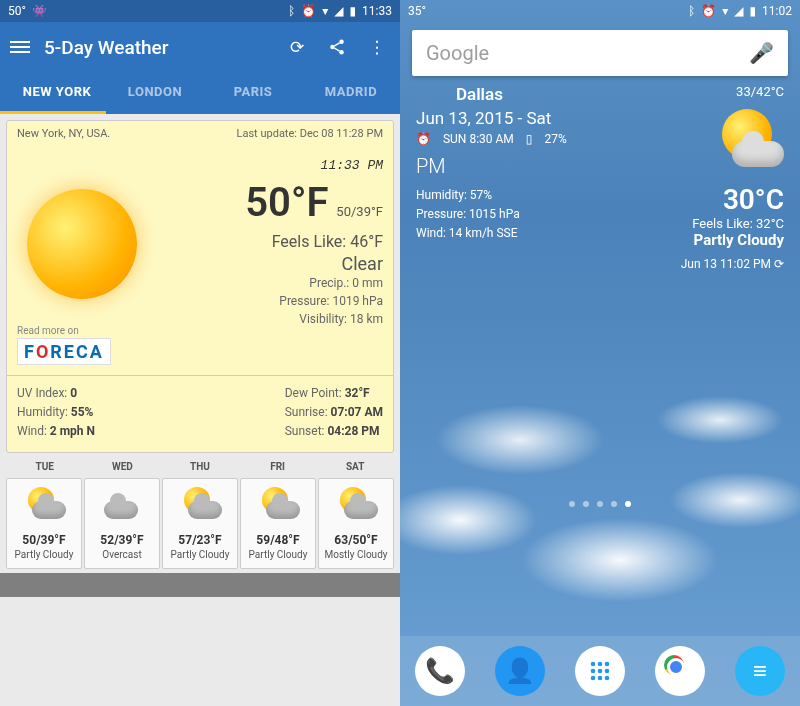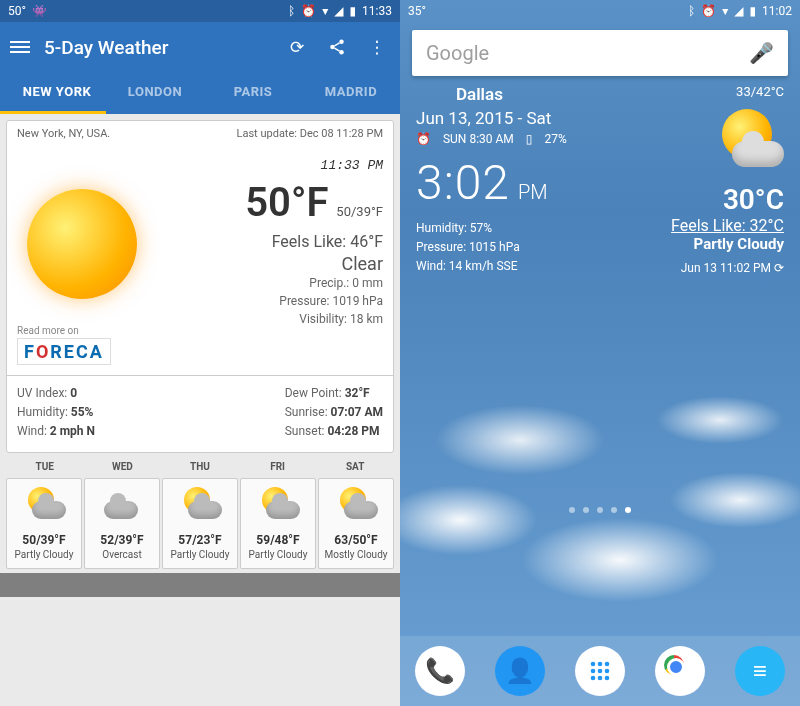--- a/index.html
+++ b/index.html
@@ -10,21 +10,21 @@
   .status-bar { height: 22px; background: #285f9f; color: #fff; display: flex; padding: 0 8px; font-size: 12px; }
   .status-left { display: flex; align-items: center; gap: 6px; }
   .status-right { margin-left: auto; display: flex; align-items: center; gap: 6px; }
   .appbar { height: 50px; background: #2f73bf; color: #fff; display: flex; align-items: center; padding: 0 10px; gap: 14px; }
   .appbar .title { font-size: 19px; font-weight: 500; }
   .appbar .spacer { flex: 1; }
   .icon-btn { width: 26px; height: 26px; display: inline-flex; align-items: center; justify-content: center; font-size: 17px; }
   .tabs { height: 42px; background: #2f73bf; display: flex; color: #fff; }
   .tab { flex: 1; display: flex; align-items: center; justify-content: center; font-size: 13px; font-weight: 700; letter-spacing: .5px; opacity: .6; border-bottom: 3px solid transparent; }
   .tab.active { opacity: 1; border-bottom-color: #ffc107; padding-left: 8px; }
-  .main-card { margin: 6px 6px 0 6px; background: #ffffff; border: 1px solid #ccc; border-radius: 3px; padding: 6px 10px 10px 10px; color: #555; position: relative; }
+  .main-card { margin: 6px 6px 0 6px; background: #fef9c3; border: 1px solid #ccc; border-radius: 3px; padding: 6px 10px 10px 10px; color: #555; position: relative; }
   .loc-row { display: flex; justify-content: space-between; font-size: 11px; color: #666; }
   .digital { text-align: right; font-family: Liberation Mono, monospace; font-style: italic; font-size: 13px; color: #333; margin-top: 18px; }
   .hero-row { display: flex; margin-top: 6px; }
   .sun-col { width: 46%; display: flex; flex-direction: column; align-items: flex-start; }
   .sun { width: 110px; height: 110px; border-radius: 50%; background: radial-gradient(circle at 35% 35%, #fff176, #ffb300 60%, #fb8c00); box-shadow: 0 0 20px rgba(255,152,0,.5); margin: 10px 0 0 10px; }
   .read-more { font-size: 10px; color: #888; margin-top: 26px; }
   .foreca { font-size: 18px; font-weight: 700; letter-spacing: 2px; color: #0a6bb0; border: 1px solid #ddd; background: #fff; padding: 2px 6px; display: inline-block; margin-top: 2px; }
   .foreca .e { color: #d32f2f; }
   .temp-col { flex: 1; text-align: right; }
   .big-temp { font-size: 40px; font-weight: 600; color: #333; display: inline; }
@@ -68,21 +68,21 @@
   .subline { font-size: 12px; margin-top: 4px; display: flex; gap: 12px; align-items: center; }
   .clock-row { display: flex; align-items: baseline; gap: 8px; margin-top: 8px; }
   .clock { font-size: 48px; font-weight: 300; letter-spacing: 1px; }
   .ampm { font-size: 20px; font-weight: 300; }
   .w-right { text-align: right; width: 44%; }
   .w-sun { width: 70px; height: 70px; position: relative; margin-left: auto; margin-top: 8px; }
   .w-sun .s { width: 50px; height: 50px; border-radius: 50%; background: radial-gradient(circle at 35% 35%, #fff176, #ffb300 60%, #fb8c00); position: absolute; left: 8px; top: 2px; }
   .w-sun .c { width: 52px; height: 26px; background: #ddd; border-radius: 16px; position: absolute; left: 18px; top: 34px; box-shadow: inset 0 -6px 8px rgba(0,0,0,.2); }
   .w-sun .c::before { content:""; position:absolute; width:22px; height:22px; background:#ddd; border-radius:50%; top:-10px; left:10px; }
   .big-c { font-size: 28px; font-weight: 600; margin-top: 6px; }
-  .feels2 { font-size: 16px; text-decoration: underline; }
+  .feels2 { font-size: 13px; }
   .cond2 { font-size: 15px; font-weight: 700; }
   .meta { font-size: 12px; margin-top: 8px; line-height: 1.6; }
   .update-row { display: flex; justify-content: space-between; font-size: 12px; margin-top: 8px; align-items: center; }
   .dots { display: flex; justify-content: center; gap: 8px; margin-top: 230px; position: relative; z-index: 2; }
   .dot { width: 6px; height: 6px; border-radius: 50%; background: rgba(255,255,255,.5); }
   .dot.active { background: #fff; }
   .dock { position: absolute; bottom: 0; left: 0; right: 0; height: 70px; display: flex; justify-content: space-around; align-items: center; background: rgba(255,255,255,.12); z-index: 2; }
   .app-icon { width: 50px; height: 50px; border-radius: 50%; display: flex; align-items: center; justify-content: center; font-size: 24px; color: #fff; }
   .ai-phone { background: #fff; color: #03a9f4; }
   .ai-contacts { background: #2196f3; }
@@ -257,21 +257,20 @@
       <div style="width:56%">
         <div class="city">Dallas</div>
         <div class="date">Jun 13, 2015 - Sat</div>
         <div class="subline">
           <span>⏰</span>
           <span>SUN 8:30 AM</span>
           <span>▯</span>
           <span>27%</span>
         </div>
         <div class="clock-row">
-          <span class="clock">3:02</span>
           <span class="ampm">PM</span>
         </div>
         <div class="meta">
           <div>Humidity: 57%</div>
           <div>Pressure: 1015 hPa</div>
           <div>Wind: 14 km/h SSE</div>
         </div>
       </div>
       <div class="w-right">
         <div class="hi-lo">33/42°C</div>

